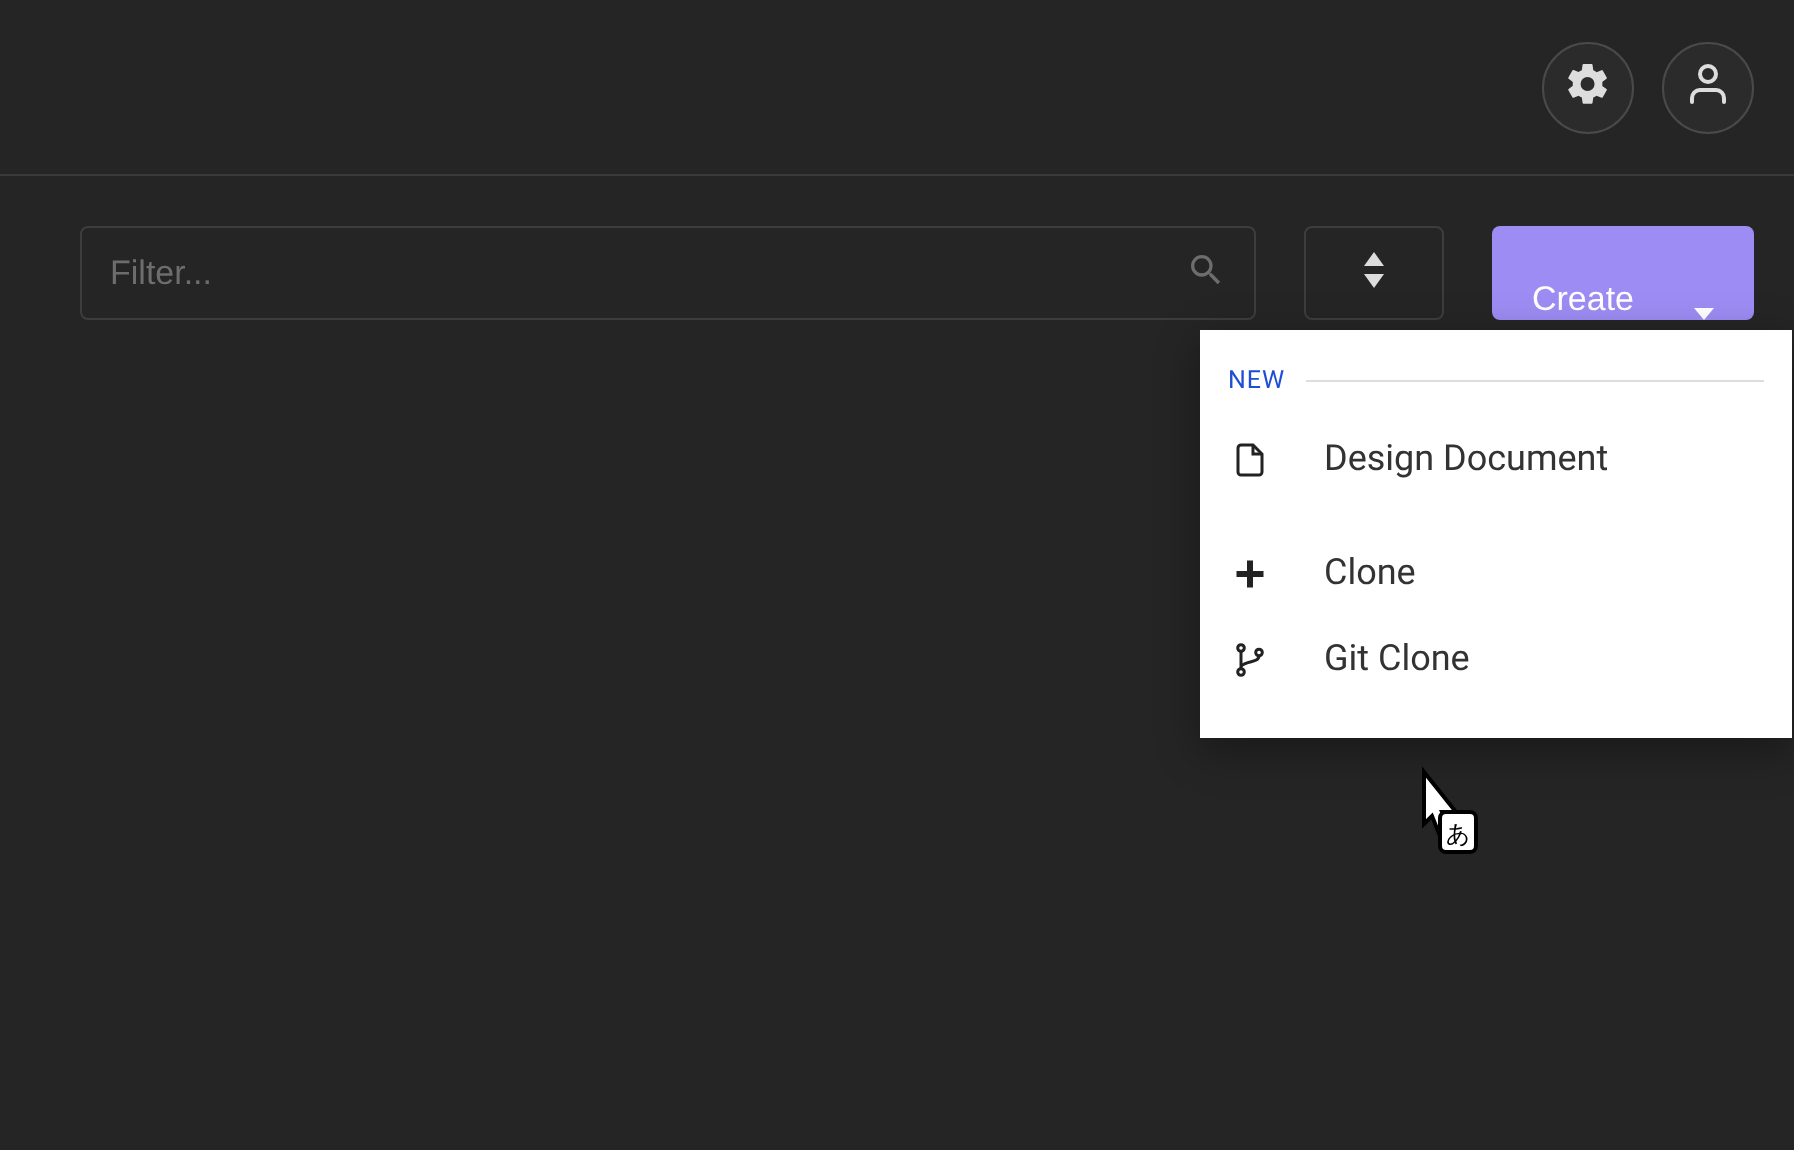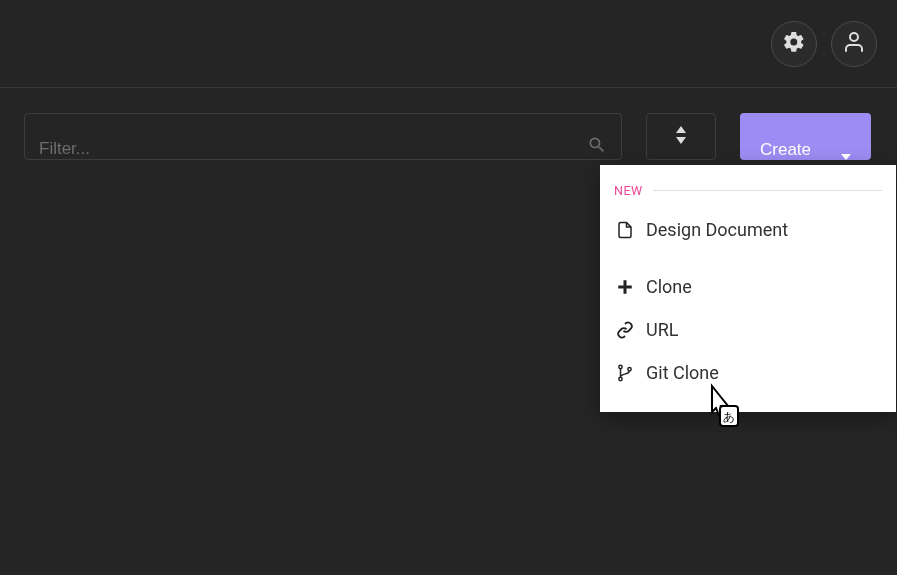--- a/index.html
+++ b/index.html
@@ -38,23 +38,24 @@
     gap: 24px;
     padding: 25px 20px 0 24px;
   }
   .filter-wrap {
     flex: 1;
     max-width: 598px;
     height: 47px;
     border: 1px solid #3d3d3d;
     border-radius: 4px;
     display: flex;
-    align-items: flex-end;
+    align-items: center;
     padding: 0 14px;
     background: transparent;
+    margin-left: 16px;
   }
   .filter-input {
     flex: 1;
     background: transparent;
     border: none;
     outline: none;
     color: #ccc;
     font-size: 17px;
   }
   .filter-input::placeholder { color: #6d6d6d; }
@@ -103,33 +104,33 @@
   }
   .dd-section-head {
     display: flex;
     align-items: center;
     padding: 0 14px;
     margin-bottom: 10px;
     gap: 10px;
   }
   .dd-section-label {
     font-size: 12.5px;
-    color: #ec4899;
+    color: #1d4ed8;
     letter-spacing: 0.5px;
   }
   .dd-section-line {
     flex: 1;
     height: 1px;
     background: #ddd;
   }
   .dd-item {
     display: flex;
     align-items: center;
     padding: 11px 14px;
-    gap: 10px;
+    gap: 26px;
     cursor: pointer;
     font-size: 18px;
     color: #333;
   }
   .dd-item .ii {
     width: 22px;
     display: flex;
     justify-content: center;
     align-items: center;
   }
@@ -210,29 +211,20 @@
   <div class="dd-item">
     <span class="ii">
       <svg viewBox="0 0 24 24" fill="#222">
           <rect x="10" y="3" width="4" height="18"></rect>
           <rect x="3" y="10" width="18" height="4"></rect>
         </svg>
     </span>
     <span>Clone</span>
   </div>
 
-  <div class="dd-item">
-    <span class="ii">
-      <svg viewBox="0 0 24 24" fill="none" stroke="#222" stroke-width="2.4">
-          <path d="M10 13a5 5 0 0 0 7 0l3-3a5 5 0 0 0-7-7l-1 1"></path>
-          <path d="M14 11a5 5 0 0 0-7 0l-3 3a5 5 0 0 0 7 7l1-1"></path>
-        </svg>
-    </span>
-    <span>URL</span>
-  </div>
 
 
   <div class="dd-item">
     <span class="ii">
       <svg viewBox="0 0 24 24" fill="none" stroke="#222" stroke-width="2">
           <circle cx="6" cy="4" r="2.2"></circle>
           <circle cx="6" cy="20" r="2.2"></circle>
           <circle cx="18" cy="7" r="2.2"></circle>
           <path d="M6 6v12"></path>
           <path d="M18 9c0 5-7 3-12 7"></path>

